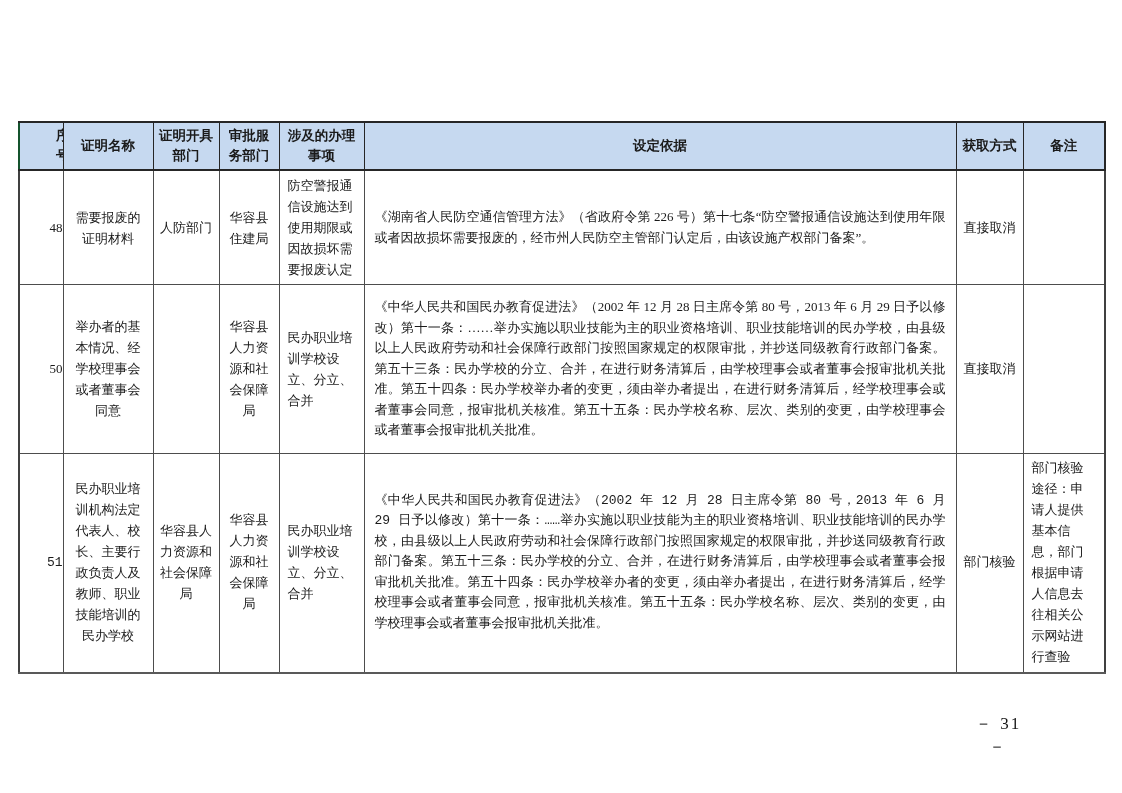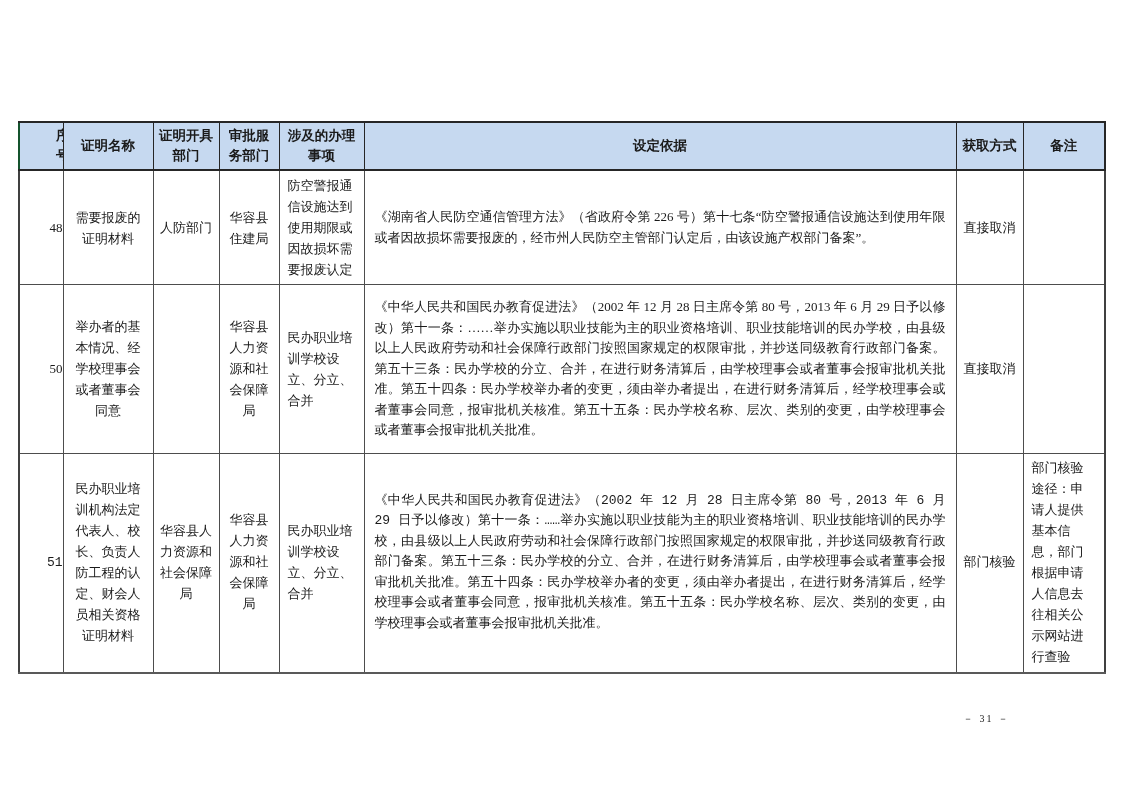--- a/index.html
+++ b/index.html
@@ -55,22 +55,22 @@
   .row-49 { height: 50px; }
   .row-50 { height: 106px; }
   .row-51 { height: 142px; }
   .header-row { height: 45px; }
 
   .page-number {
     position: absolute;
     top: 712px;
     left: 963px;
     width: 70px;
-    text-align: left;
-    font-size: 10px;
+    text-align: center;
+    font-size: 17px;
     letter-spacing: 2px;
     color: #1a1a1a;
   }
 </style>
 </head>
 <body>
 
 <table class="doc-table">
   <colgroup>
     <col style="width:44px">
@@ -110,21 +110,21 @@
       <td class="c-name">举办者的基本情况、经学校理事会或者董事会同意</td>
       <td class="c-dept"></td>
       <td class="c-dept">华容县人力资源和社会保障局</td>
       <td class="c-matter">民办职业培训学校设立、分立、合并</td>
       <td class="c-basis">《中华人民共和国民办教育促进法》（2002 年 12 月 28 日主席令第 80 号，2013 年 6 月 29 日予以修改）第十一条：……举办实施以职业技能为主的职业资格培训、职业技能培训的民办学校，由县级以上人民政府劳动和社会保障行政部门按照国家规定的权限审批，并抄送同级教育行政部门备案。第五十三条：民办学校的分立、合并，在进行财务清算后，由学校理事会或者董事会报审批机关批准。第五十四条：民办学校举办者的变更，须由举办者提出，在进行财务清算后，经学校理事会或者董事会同意，报审批机关核准。第五十五条：民办学校名称、层次、类别的变更，由学校理事会或者董事会报审批机关批准。</td>
       <td class="c-method">直接取消</td>
       <td class="c-remark"></td>
     </tr>
     <tr class="row-51">
       <td class="c-seq">51</td>
-      <td class="c-name">民办职业培训机构法定代表人、校长、负责人防工程的认定、财会人员相关资格证明材料</td>
+      <td class="c-name">民办职业培训机构法定代表人、校长、主要行政负责人及教师、职业技能培训的民办学校</td>
       <td class="c-dept">华容县人力资源和社会保障局</td>
       <td class="c-dept">华容县人力资源和社会保障局</td>
       <td class="c-matter">民办职业培训学校设立、分立、合并</td>
       <td class="c-basis">《中华人民共和国民办教育促进法》（2002 年 12 月 28 日主席令第 80 号，2013 年 6 月 29 日予以修改）第十一条：……举办实施以职业技能为主的职业资格培训、职业技能培训的民办学校，由县级以上人民政府劳动和社会保障行政部门按照国家规定的权限审批，并抄送同级教育行政部门备案。第五十三条：民办学校的分立、合并，在进行财务清算后，由学校理事会或者董事会报审批机关批准。第五十四条：民办学校举办者的变更，须由举办者提出，在进行财务清算后，经学校理事会或者董事会同意，报审批机关核准。第五十五条：民办学校名称、层次、类别的变更，由学校理事会或者董事会报审批机关批准。</td>
       <td class="c-method">部门核验</td>
       <td class="c-remark">部门核验途径：申请人提供基本信息，部门根据申请人信息去往相关公示网站进行查验</td>
     </tr>
   </tbody>
 </table>
 

